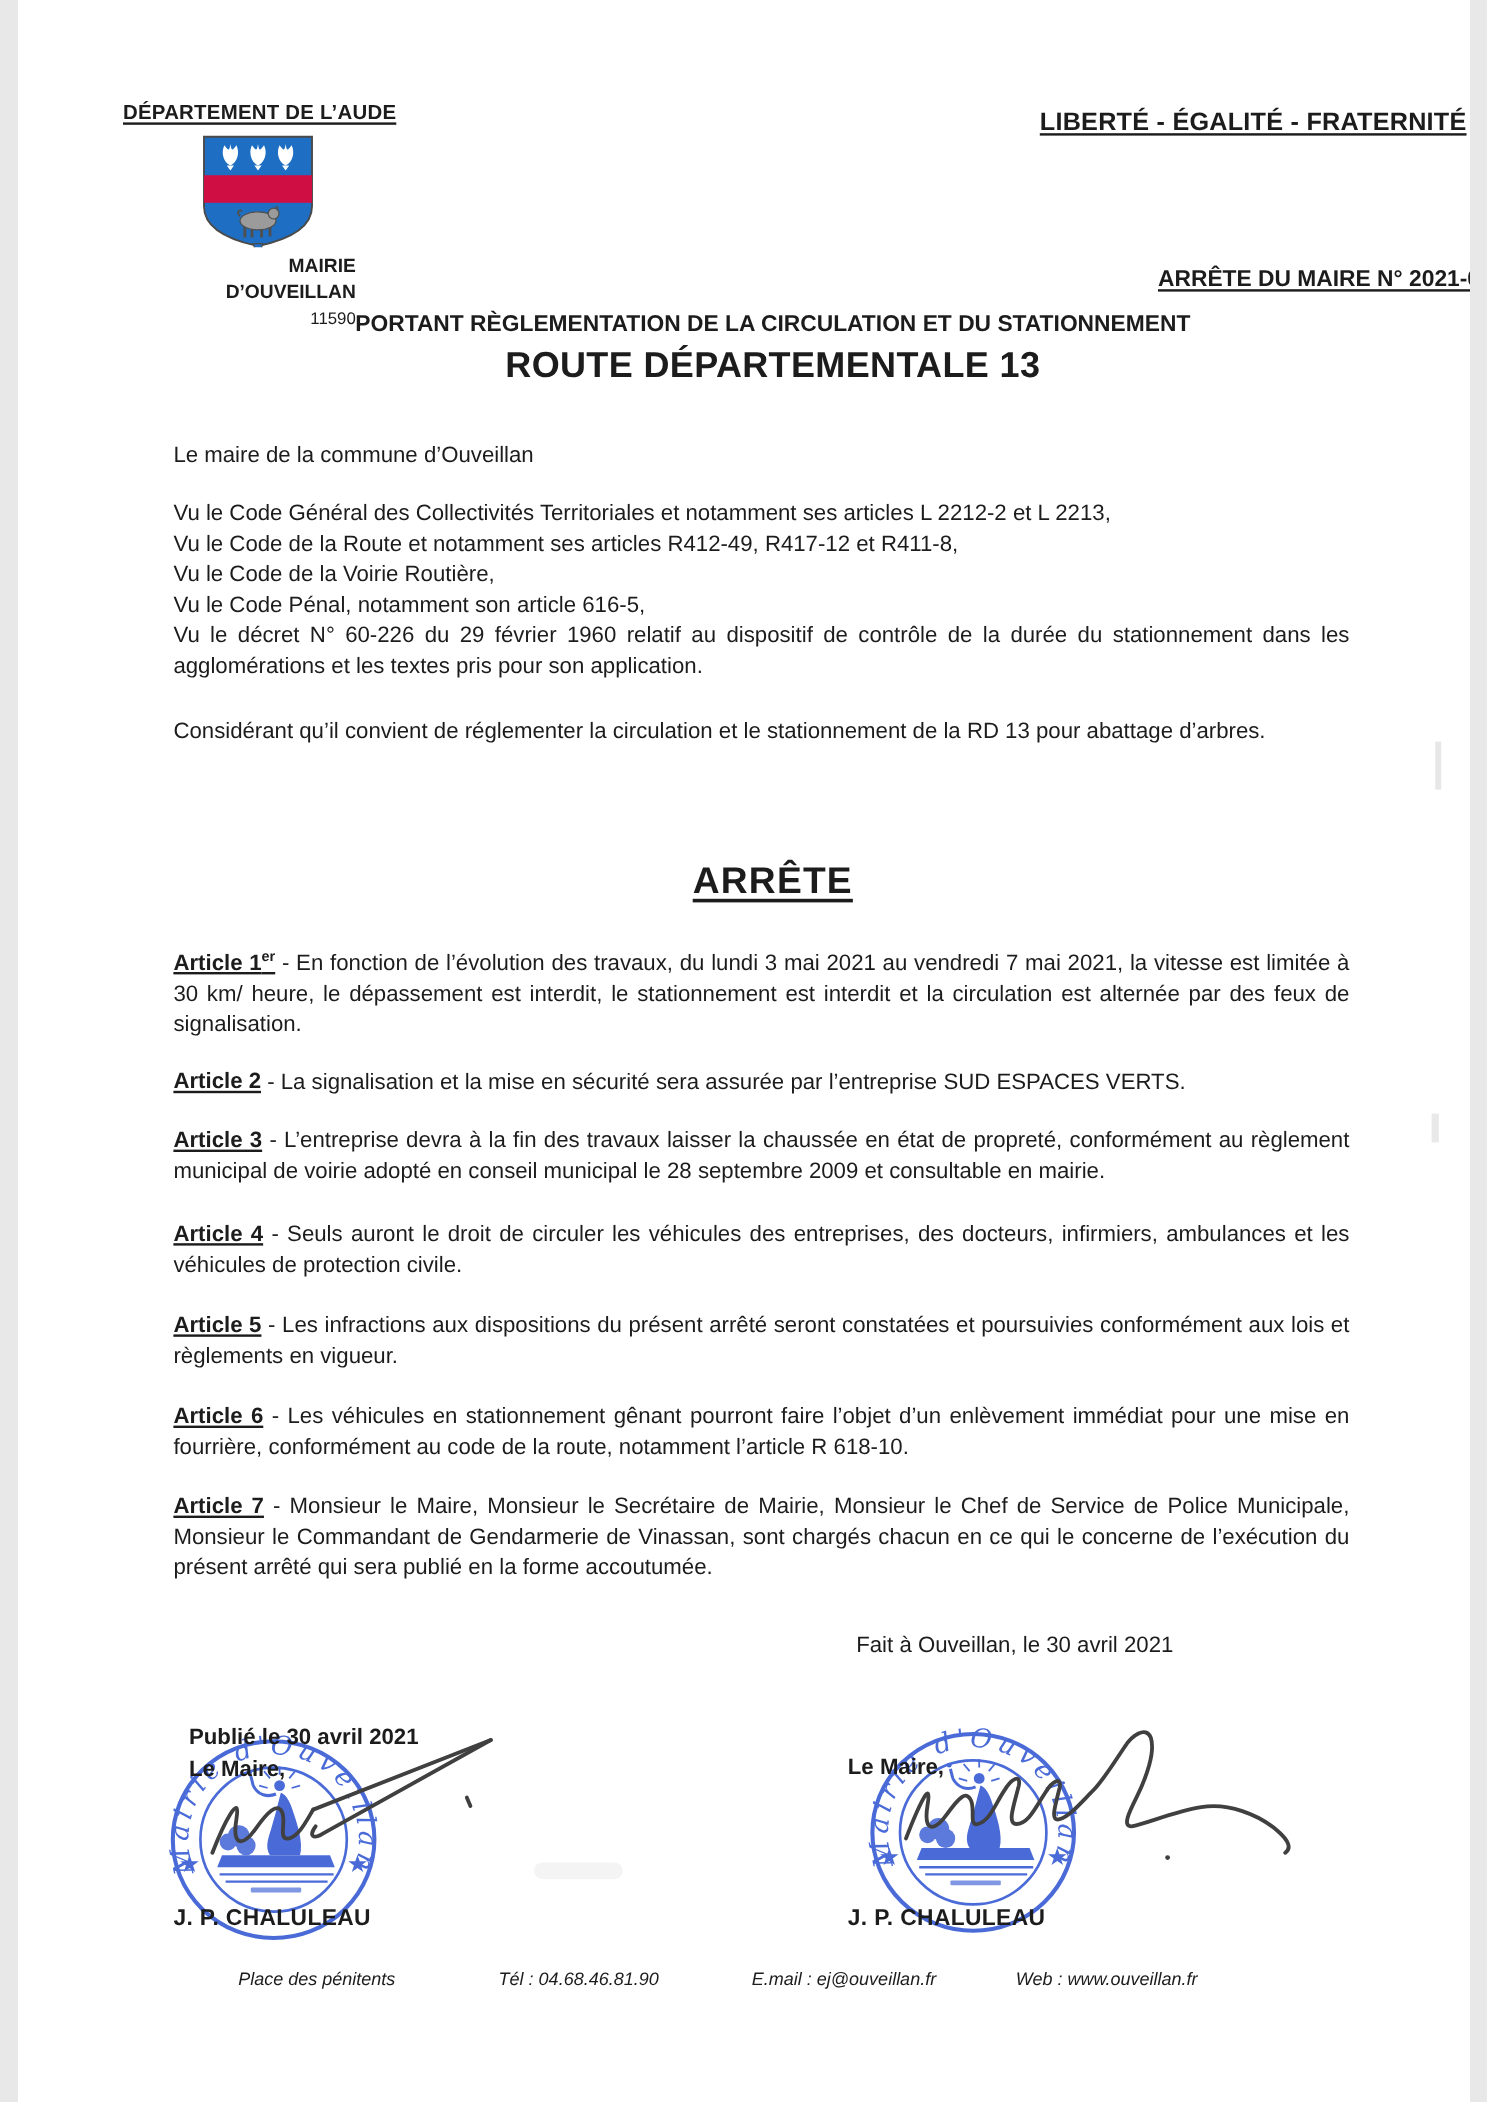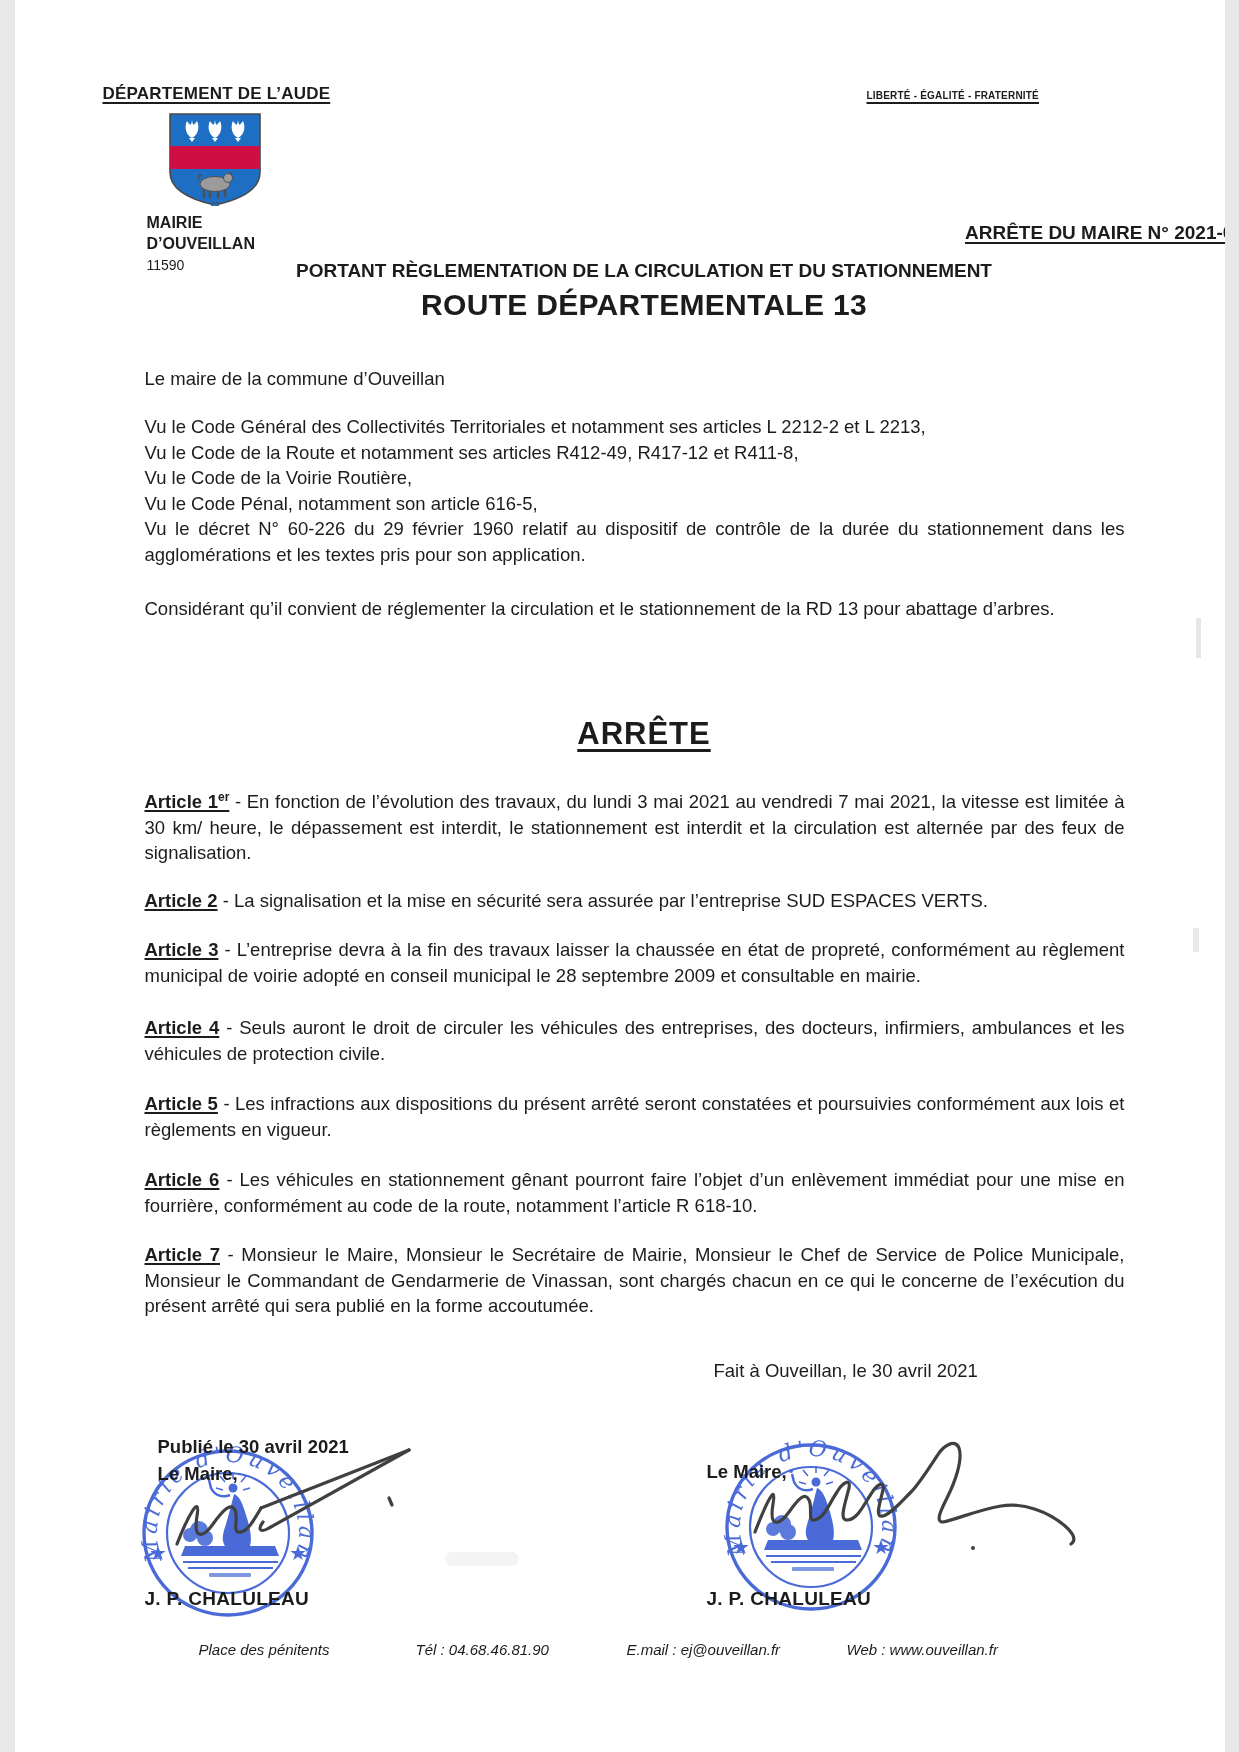--- a/index.html
+++ b/index.html
@@ -5,24 +5,24 @@
   html,body{margin:0;padding:0;background:#e8e8e8;}
   .page{
     position:relative;width:1210px;height:1752px;background:#ffffff;
     font-family:"Liberation Sans","DejaVu Sans",sans-serif;color:#1c1c1c;
     overflow:hidden;margin:0 auto;
   }
   .abs{position:absolute;}
   .u{text-decoration:underline;text-decoration-thickness:2px;text-underline-offset:3px;}
 
   .hdr-left{left:88px;top:84px;font-size:17px;font-weight:bold;letter-spacing:.2px;}
-  .hdr-right{left:852px;top:90px;font-size:10px;font-weight:bold;letter-spacing:.2px;}
+  .hdr-right{left:852px;top:90px;font-size:21px;font-weight:bold;letter-spacing:.2px;}
 
   .crest{left:150px;top:110px;width:100px;height:96px;}
-  .mairie-block{left:132px;top:212px;width:150px;text-align:left;font-weight:bold;font-size:16px;line-height:21px;}
+  .mairie-block{left:132px;top:212px;width:150px;text-align:right;font-weight:bold;font-size:16px;line-height:21px;}
   .postal{font-weight:normal;font-size:14px;margin-top:1px;}
 
   .decree-title{left:70px;top:222px;width:1170px;text-align:right;font-size:19px;font-weight:bold;}
   .subtitle{left:10px;top:260px;width:1239px;text-align:center;font-size:19px;font-weight:bold;}
   .road-title{left:10px;top:288px;width:1239px;text-align:center;font-size:30px;font-weight:bold;letter-spacing:.3px;}
 
   .body-text{font-size:18.5px;line-height:25.5px;text-align:justify;width:980px;left:130px;}
   .intro{top:366px;}
   .vu{top:414px;}
   .considerant{top:596px;}

